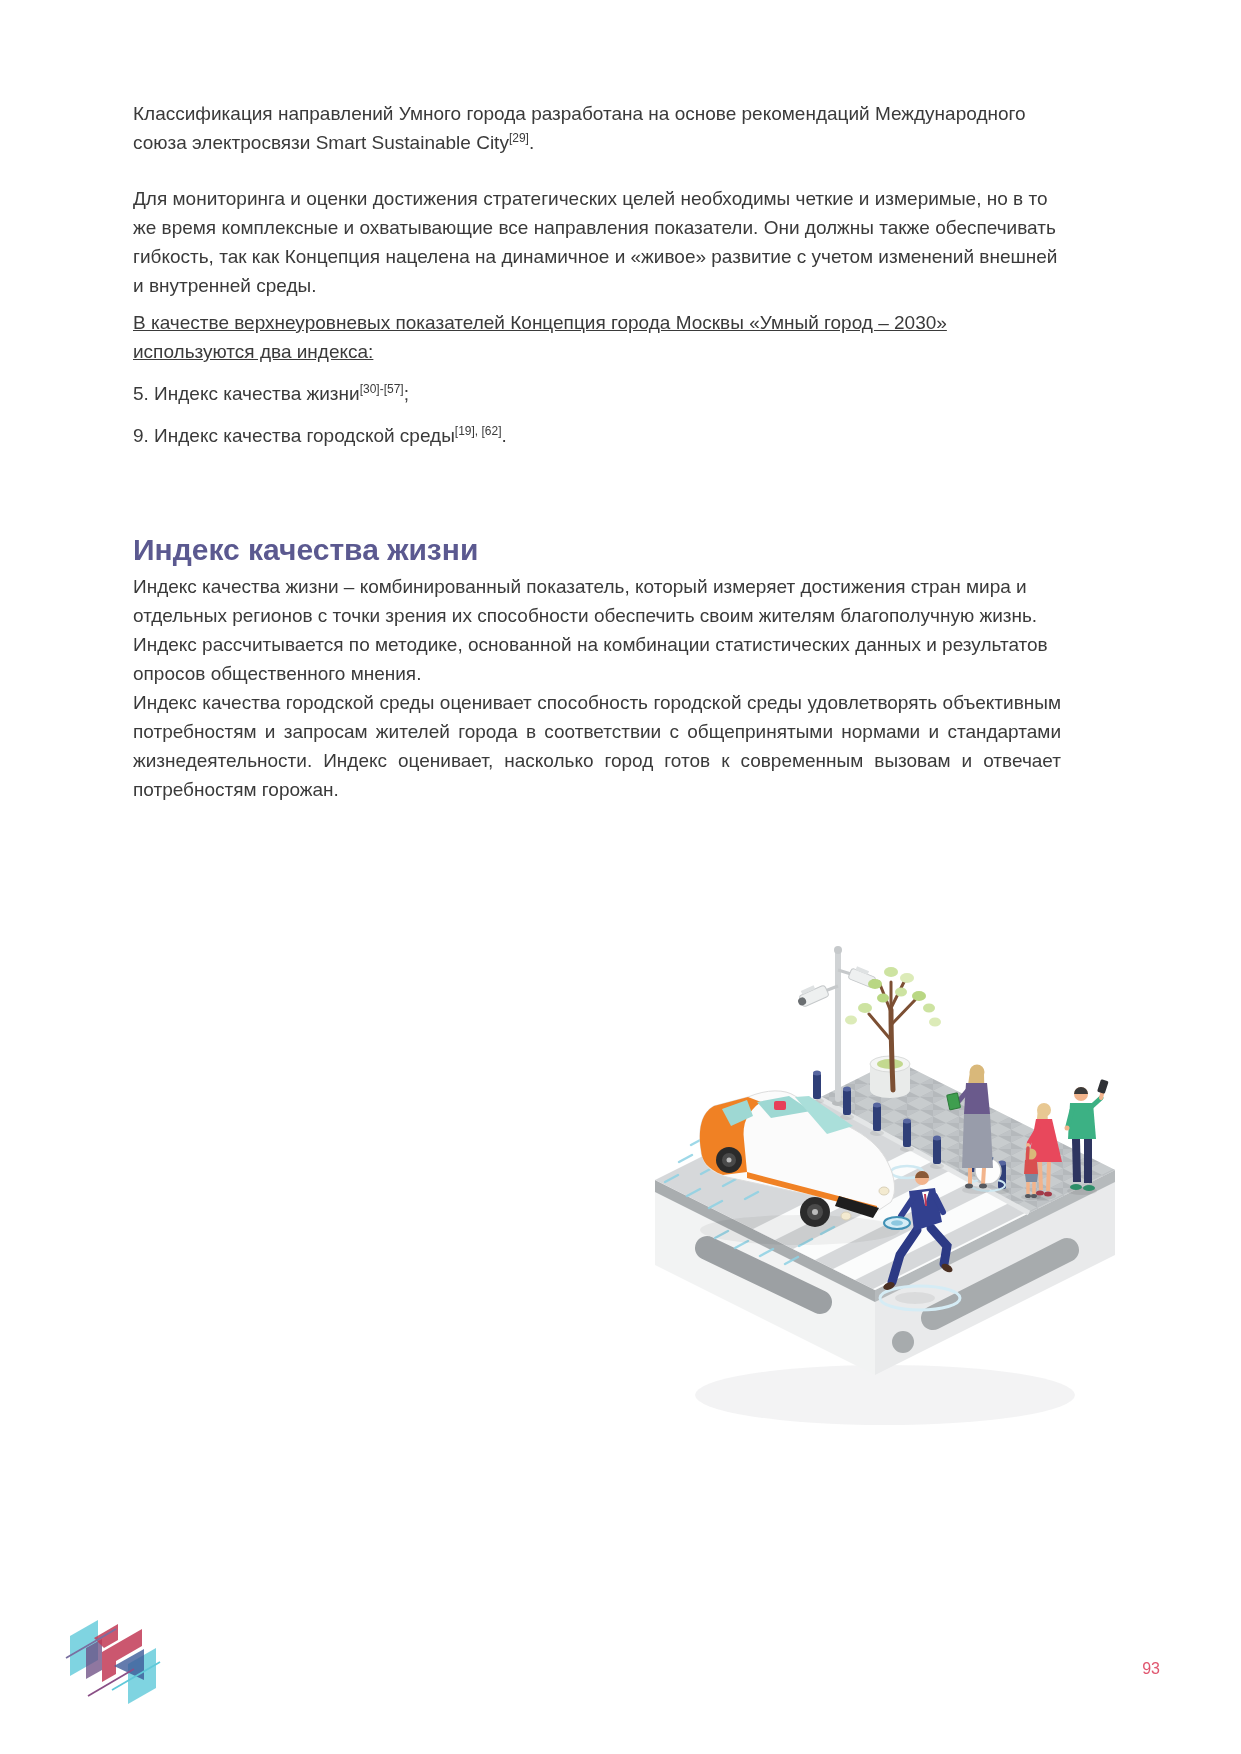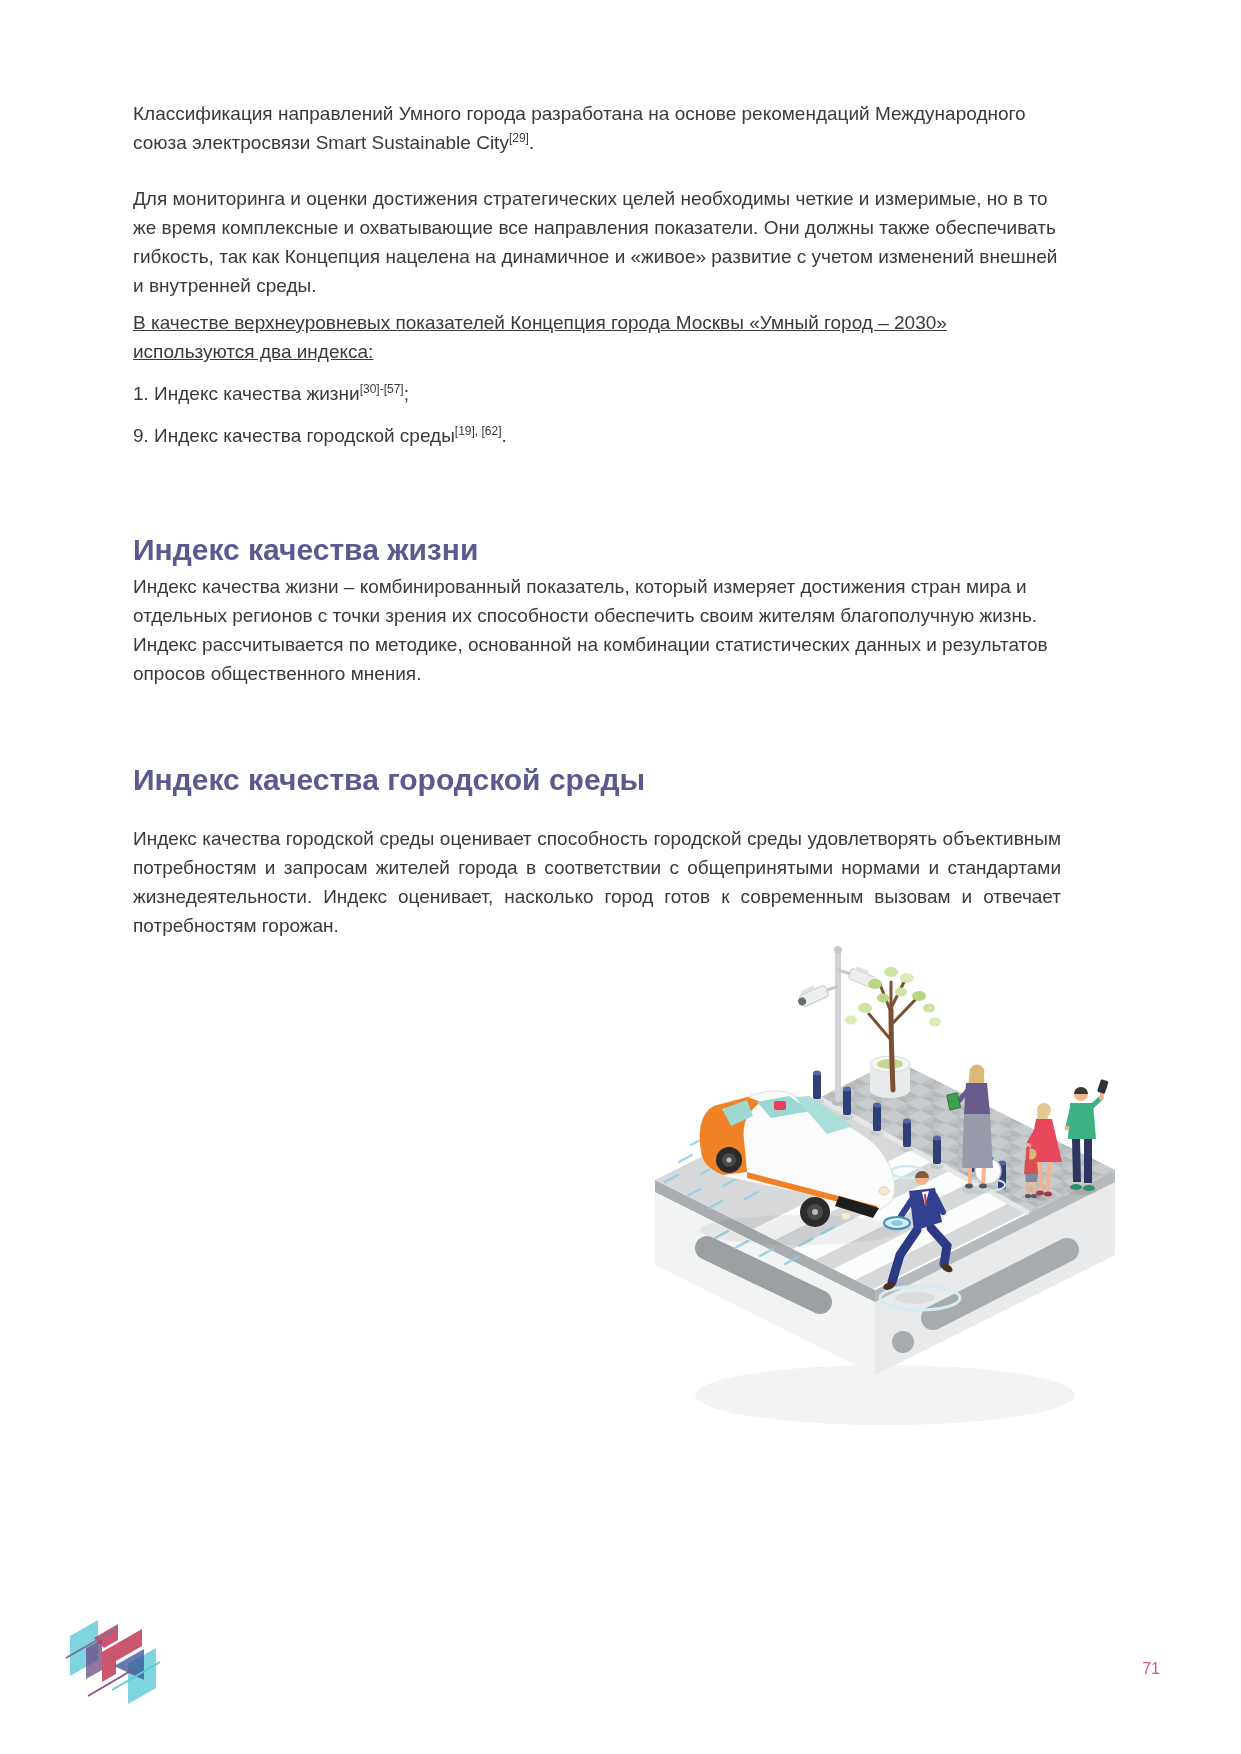--- a/index.html
+++ b/index.html
@@ -26,28 +26,27 @@
 
 <div class="page">
 
   <main class="content">
     <p class="p1"><span>Классификация направлений Умного города разработана на основе рекомендаций Международного союза электросвязи Smart Sustainable City</span><sup>[29]</sup><span>.</span></p>
 
     <p class="p2">Для мониторинга и оценки достижения стратегических целей необходимы четкие и измеримые, но в то же время комплексные и охватывающие все направления показатели. Они должны также обеспечивать гибкость, так как Концепция нацелена на динамичное и «живое» развитие с учетом изменений внешней и внутренней среды.</p>
 
     <p class="p3">В качестве верхнеуровневых показателей Концепция города Москвы «Умный город – 2030» используются два индекса:</p>
 
-    <p class="li1"><span>1. Индекс качества жизни</span><sup>[30]-[57]</sup><span>;</span></p>
+    <p class="li1"><span>5. Индекс качества жизни</span><sup>[30]-[57]</sup><span>;</span></p>
 
     <p class="li2"><span>9. Индекс качества городской среды</span><sup>[19], [62]</sup><span>.</span></p>
 
     <h1 class="h-life">Индекс качества жизни</h1>
     <p>Индекс качества жизни – комбинированный показатель, который измеряет достижения стран мира и отдельных регионов с точки зрения их способности обеспечить своим жителям благополучную жизнь. Индекс рассчитывается по методике, основанной на комбинации статистических данных и результатов опросов общественного мнения.</p>
 
-    <h1 class="h-urban">Индекс качества городской среды</h1>
     <p class="just">Индекс качества городской среды оценивает способность городской среды удовлетворять объективным потребностям и запросам жителей города в соответствии с общепринятыми нормами и стандартами жизнедеятельности. Индекс оценивает, насколько город готов к современным вызовам и отвечает потребностям горожан.</p>
   </main>
 
   <svg class="illu" viewBox="0 0 520 610" aria-hidden="true">
     <defs>
       <pattern id="cobb" width="26" height="13" patternUnits="userSpaceOnUse">
         <rect width="26" height="13" fill="#b5b9bc"></rect>
         <path d="M13,0 L26,6.5 L13,13 L0,6.5 Z" fill="#c8ccce"></path>
         <path d="M-13,0 L0,6.5 L13,0 L0,-6.5 Z" fill="#bfc3c6"></path>
         <path d="M13,13 L26,19.5 L39,13 L26,6.5 Z" fill="#bfc3c6"></path>
@@ -285,15 +284,15 @@
       <polygon points="28,44 44,35 44,66 28,75" fill="#6a4a80" opacity="0.75"></polygon>
       <path d="M36,34 L60,20 L60,36 L46,44 Z" fill="#c23a56" opacity="0.85"></path>
       <path d="M44,48 L84,25 L84,42 L58,57 L58,70 L44,78 Z" fill="#c23a56" opacity="0.85"></path>
       <path d="M56,62 L86,45 L86,76 Z" fill="#3d5a99" opacity="0.8"></path>
       <line x1="8" y1="54" x2="58" y2="25" stroke="#7a6fa0" stroke-width="1.8"></line>
       <line x1="54" y1="86" x2="102" y2="58" stroke="#5fc9d9" stroke-width="1.8"></line>
       <line x1="30" y1="92" x2="76" y2="65" stroke="#8a4f86" stroke-width="1.8"></line>
     </g>
   </svg>
 
-  <div class="pagenum">71</div>
+  <div class="pagenum">93</div>
 
 </div>
 
 </body></html>

